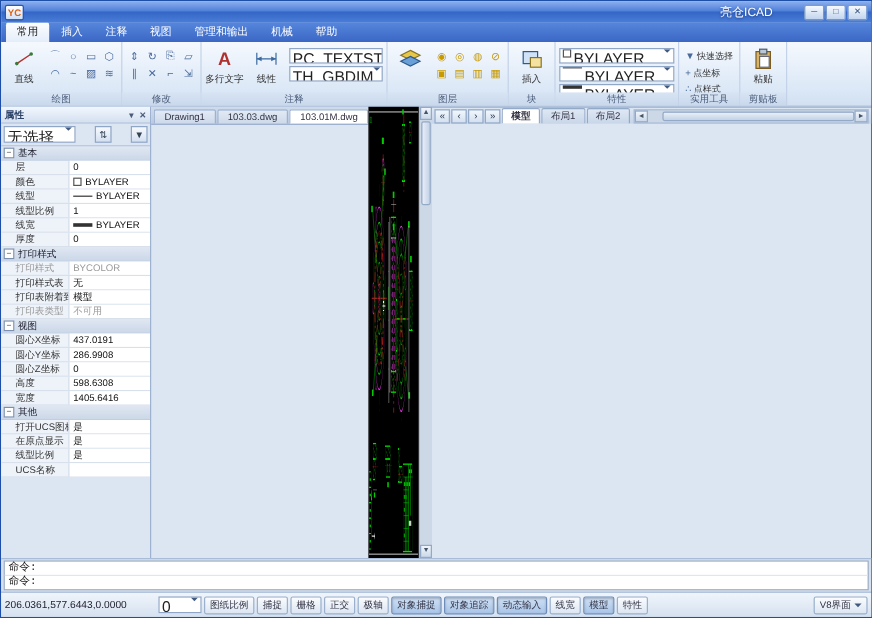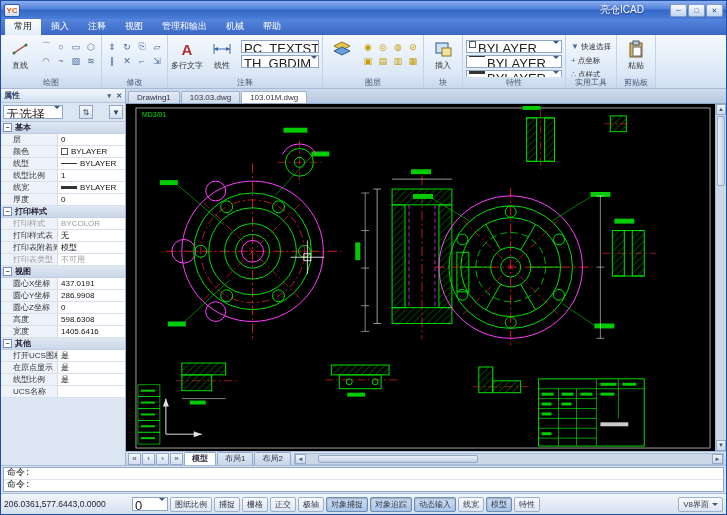--- a/index.html
+++ b/index.html
@@ -40,28 +40,28 @@
 .main{flex:1;display:flex;min-height:0}
 
 .props{width:125px;flex:0 0 125px;background:#dce5f2;border-right:1px solid #9db2d0;display:flex;flex-direction:column;font-size:8px}
 .props-header{height:14px;flex:0 0 14px;background:linear-gradient(#f2f7fd,#d4e0f0);border-bottom:1px solid #b4c4dc;display:flex;align-items:center;padding:0 3px;font-weight:bold;color:#2d4468;gap:3px}
 .ph-ico{margin-left:auto;color:#4a5c7a;font-size:7px}
 .ph-ico+.ph-ico{margin-left:2px}
 .props-combo-row{display:flex;gap:16px;padding:2px;align-items:center;flex:0 0 18px}
 .props-combo{flex:1;height:14px}
 .pc-btn{width:14px;height:14px;background:linear-gradient(#f6fafe,#d4e0f0);border:1px solid #8fa6c6;font-size:8px;color:#345;display:flex;align-items:center;justify-content:center}
 .pgrid{flex:1;background:#dce5f2;border-top:1px solid #b4c4dc;overflow:hidden}
-.psec{height:12px;background:linear-gradient(#dfe7f2,#ccd8e8);display:flex;align-items:center;gap:3px;padding-left:2px;color:#223;font-weight:bold;border-bottom:1px solid #c0cee2}
+.psec{height:12px;background:linear-gradient(#dfe7f2,#ccd8e8);display:flex;align-items:center;gap:3px;padding-left:2px;color:#223;font-weight:normal;border-bottom:1px solid #c0cee2}
 .exp{width:9px;height:9px;border:1px solid #7b90b0;background:#fff;font-size:7px;line-height:7px;text-align:center;color:#444;flex:0 0 auto}
 .prow{display:flex;height:12px;border-bottom:1px solid #d8e0ec;background:#eef3fa}
 .plabel{width:57px;flex:0 0 57px;padding-left:12px;color:#333;border-right:1px solid #d0d9e8;line-height:11px;white-space:nowrap;overflow:hidden}
 .pvalue{flex:1;padding-left:3px;background:#fff;color:#111;white-space:nowrap;overflow:hidden;display:flex;align-items:center;gap:1px}
 .prow.disabled .plabel,.prow.disabled .pvalue{color:#999}
 
-.docarea{flex:1;display:flex;flex-direction:column;min-width:0}
+.docarea{flex:1;display:flex;min-width:0}
 .doctabs{height:15px;flex:0 0 15px;background:linear-gradient(#cfdbed,#b9c9e0);display:flex;align-items:flex-end;padding-left:2px;gap:1px;border-bottom:1px solid #8fa6c6}
 .doctab{padding:1px 8px;background:linear-gradient(#e2eaf5,#cdd9ea);border:1px solid #9db2d0;border-bottom:none;border-radius:2px 2px 0 0;font-size:8px;color:#334;white-space:nowrap}
 .doctab.active{background:#fff;font-weight:normal}
 .canvasrow{flex:1;display:flex;min-height:0}
 .canvas{flex:1;background:#000;position:relative;min-width:0}
 .canvas svg{display:block;width:100%;height:100%}
 .vscroll{width:11px;flex:0 0 11px;background:#cdd8e6;border-left:1px solid #a8bcd8;display:flex;flex-direction:column}
 .vbtn{height:11px;flex:0 0 11px;background:linear-gradient(#f0f5fb,#ccd9ea);border:1px solid #93a9c8;font-size:6px;color:#456;text-align:center;line-height:9px}
 .vthumb{height:70px;margin:1px;background:linear-gradient(90deg,#e8eff8,#c2d2e6);border:1px solid #93a9c8;border-radius:2px}
 .vtrack{flex:1}

